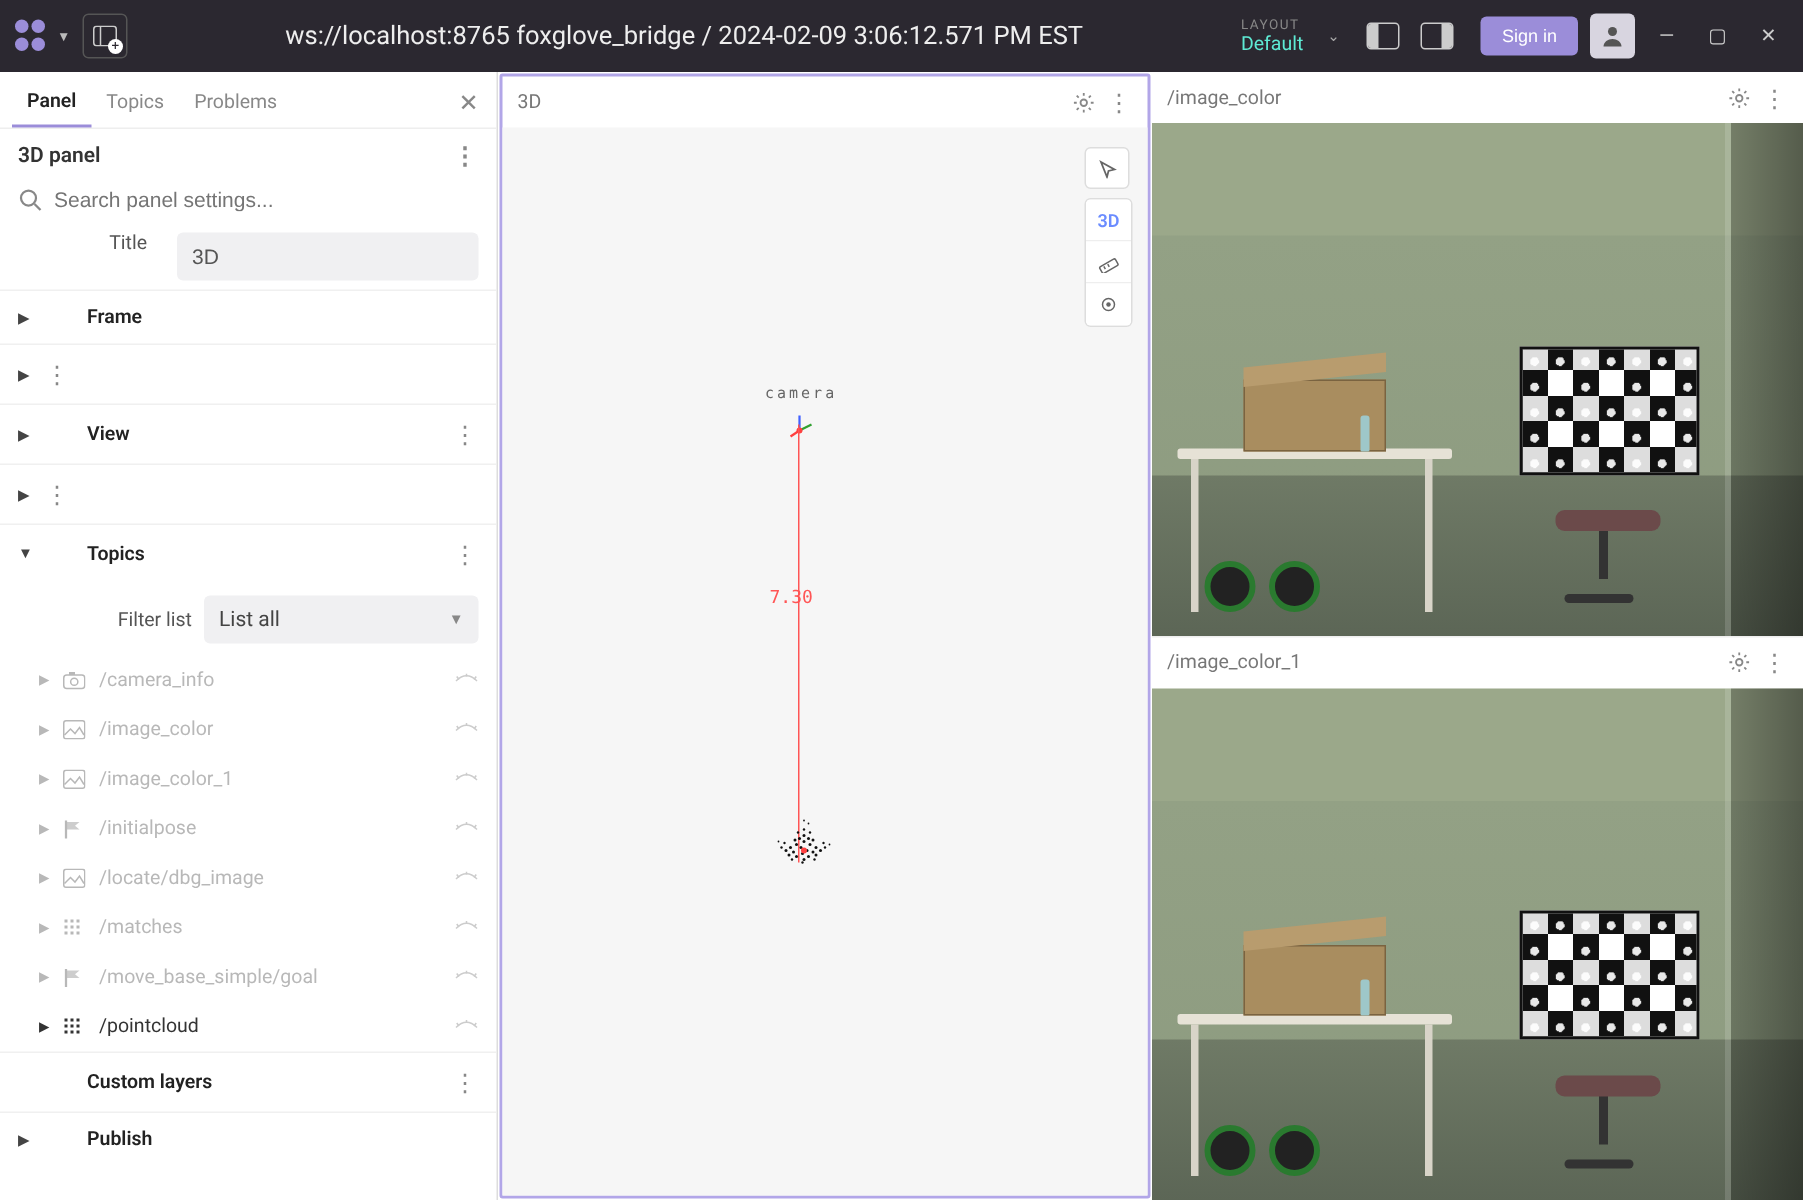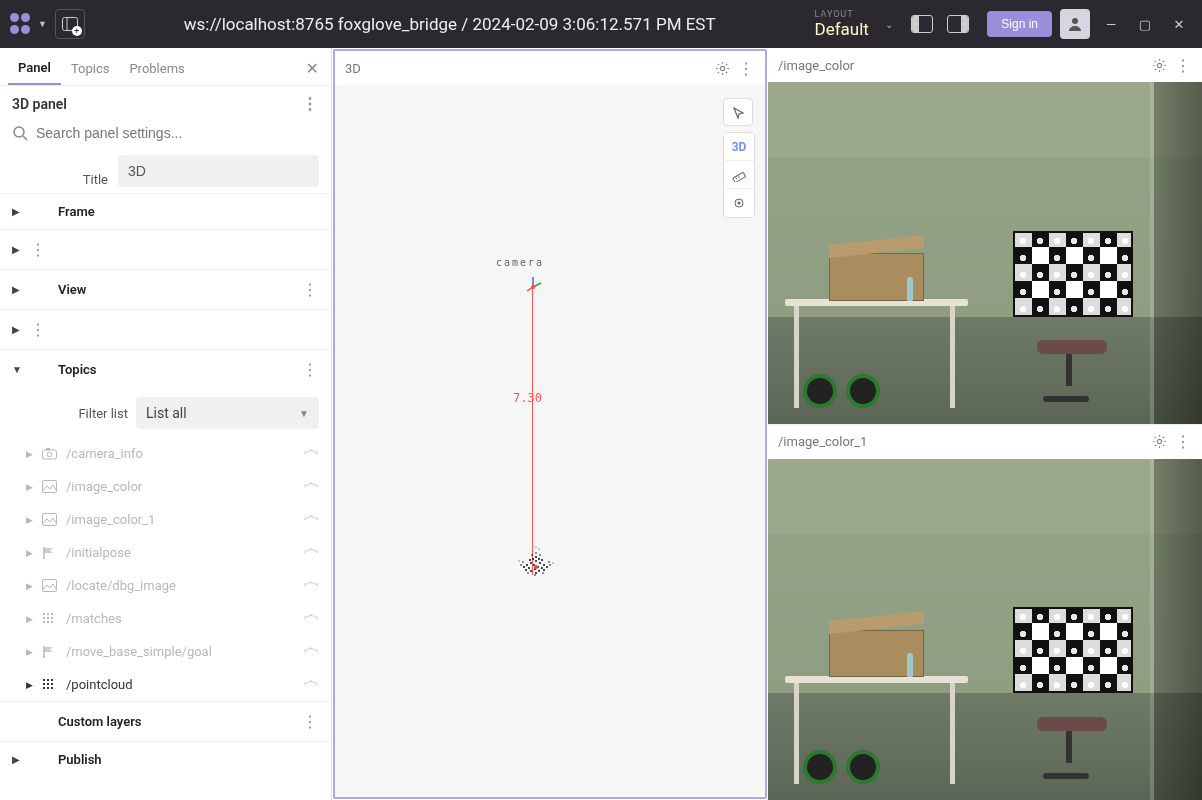--- a/index.html
+++ b/index.html
@@ -34,21 +34,21 @@
   }
   .panel-icon-btn .plus {
     position:absolute; bottom:2px; right:2px; width:10px; height:10px;
     background:#fff; color:#2b2830; border-radius:50%; font-size:9px;
     display:flex; align-items:center; justify-content:center;
   }
   .title-text { flex:1; text-align:center; font-size:17px; color:#eee; }
 
   .layout-block { display:flex; flex-direction:column; margin-right:8px; }
   .layout-label { font-size:9px; letter-spacing:1px; color:#888; }
-  .layout-value { font-size:17px; color:#fef9c3; }
+  .layout-value { font-size:13px; color:#5eead4; }
 
   .layout-chev { color:#aaa; font-size:10px; margin-right:10px; cursor:pointer; }
 
   .split-icon {
     width:22px; height:18px; border:1.5px solid #ccc; border-radius:3px;
     display:flex;
   }
   .split-icon .left { width:35%; background:#ccc; border-radius:2px 0 0 2px; }
   .split-icon.r .right { width:35%; margin-left:auto; background:#ccc; border-radius:0 2px 2px 0; }
 
@@ -85,21 +85,21 @@
 
   .search-row {
     display:flex; align-items:center; padding:4px 12px 8px; gap:8px;
   }
   .search-row input {
     border:none; outline:none; width:100%; font-size:14px; color:#444;
   }
   .mag-icon { color:#888; }
 
   .field-row {
-    display:flex; align-items:flex-end; padding:6px 12px; gap:10px;
+    display:flex; align-items:flex-start; padding:6px 12px; gap:20px;
   }
   .field-label { width:118px; text-align:right; color:#555; font-size:13px; }
   .field-input {
     flex:1; background:#f0f0f2; border:none; border-radius:4px;
     padding:8px 10px; font-size:14px; color:#555;
   }
 
   .tree-row {
     display:flex; align-items:center; padding:10px 12px; gap:8px;
     border-top:1px solid #f0f0f0; cursor:pointer;
@@ -150,21 +150,21 @@
     width:30px; height:28px; background:#fff; border:1px solid #ddd; border-radius:4px;
     display:flex; align-items:center; justify-content:center; color:#666; font-size:12px;
     cursor:pointer;
   }
   .tool-group { background:#fff; border:1px solid #ddd; border-radius:4px; overflow:hidden; }
   .tool-group .tool-btn { border:none; border-bottom:1px solid #eee; border-radius:0; }
   .tool-group .tool-btn:last-child { border-bottom:none; }
   .tool-btn.accent { color:#6b8cff; font-weight:600; }
 
   .scene-label {
-    position:absolute; top:172px; left:161px; font-family:monospace;
+    position:absolute; top:172px; left:175px; font-family:monospace;
     font-size:10px; color:#666; letter-spacing:2px;
   }
   .axis-gizmo {
     position:absolute; top:190px; left:190px; width:16px; height:16px;
   }
   .red-line {
     position:absolute; top:198px; left:197px; width:1px; height:292px;
     background:#ff5555;
   }
   .dist-label {

